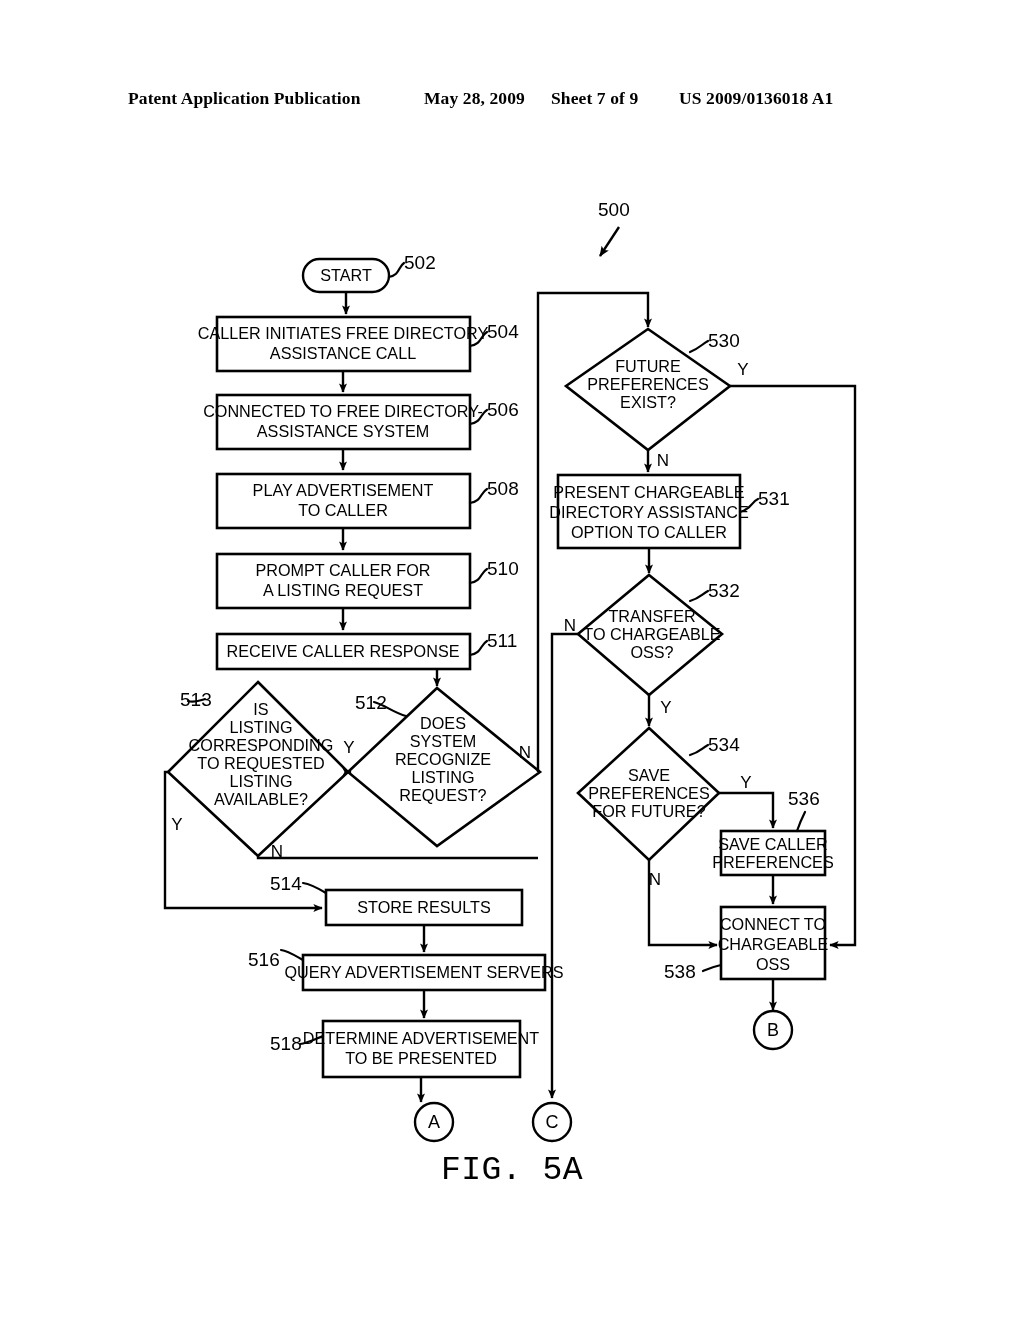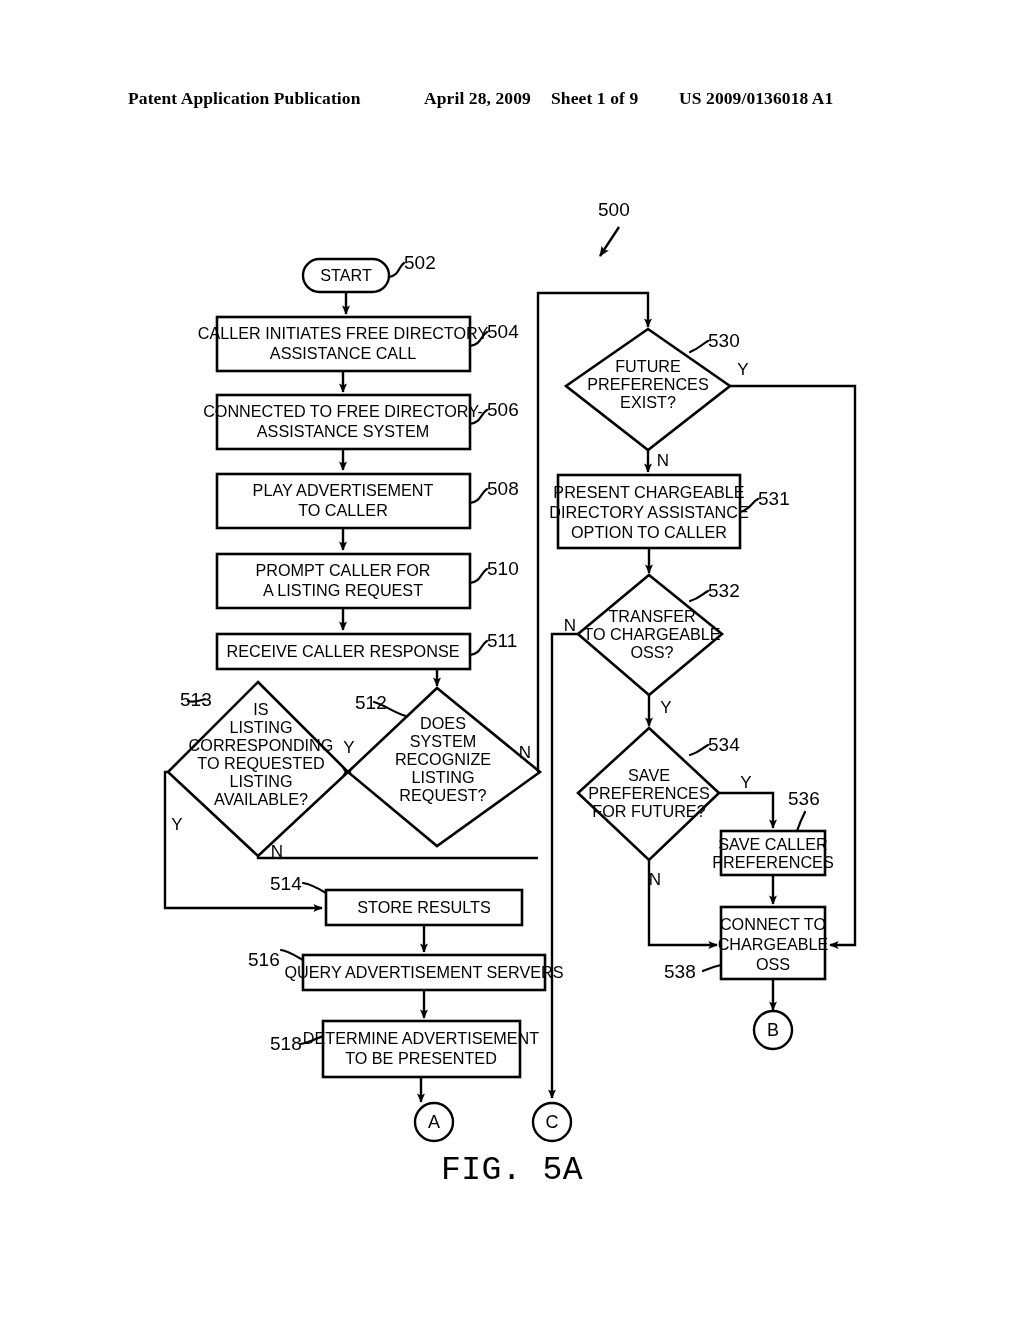--- a/index.html
+++ b/index.html
@@ -111,22 +111,22 @@
     text-anchor: middle;
   }
 </style>
 </head>
 <body>
 
 <div id="page">
 
   <div id="pub-header">
     <span class="hdr-left">Patent Application Publication</span>
-    <span class="hdr-date">April 28, 2009</span>
-    <span class="hdr-sheet">Sheet 1 of 9</span>
+    <span class="hdr-date">May 28, 2009</span>
+    <span class="hdr-sheet">Sheet 7 of 9</span>
     <span class="hdr-number">US 2009/0136018 A1</span>
   </div>
 
   <svg id="flow-svg" viewBox="0 0 1024 1320">
     <defs>
       <marker id="arr" markerWidth="11" markerHeight="11" refX="8.6" refY="4.2" orient="auto" markerUnits="userSpaceOnUse">
         <path d="M0,0.2 L9.4,4.2 L0,8.2 L2.1,4.2 Z" fill="#000000"></path>
       </marker>
       <marker id="arrs" markerWidth="12" markerHeight="12" refX="9.5" refY="4.6" orient="auto" markerUnits="userSpaceOnUse">
         <path d="M0,0.3 L10.4,4.6 L0,8.9 L2.3,4.6 Z" fill="#000000"></path>

